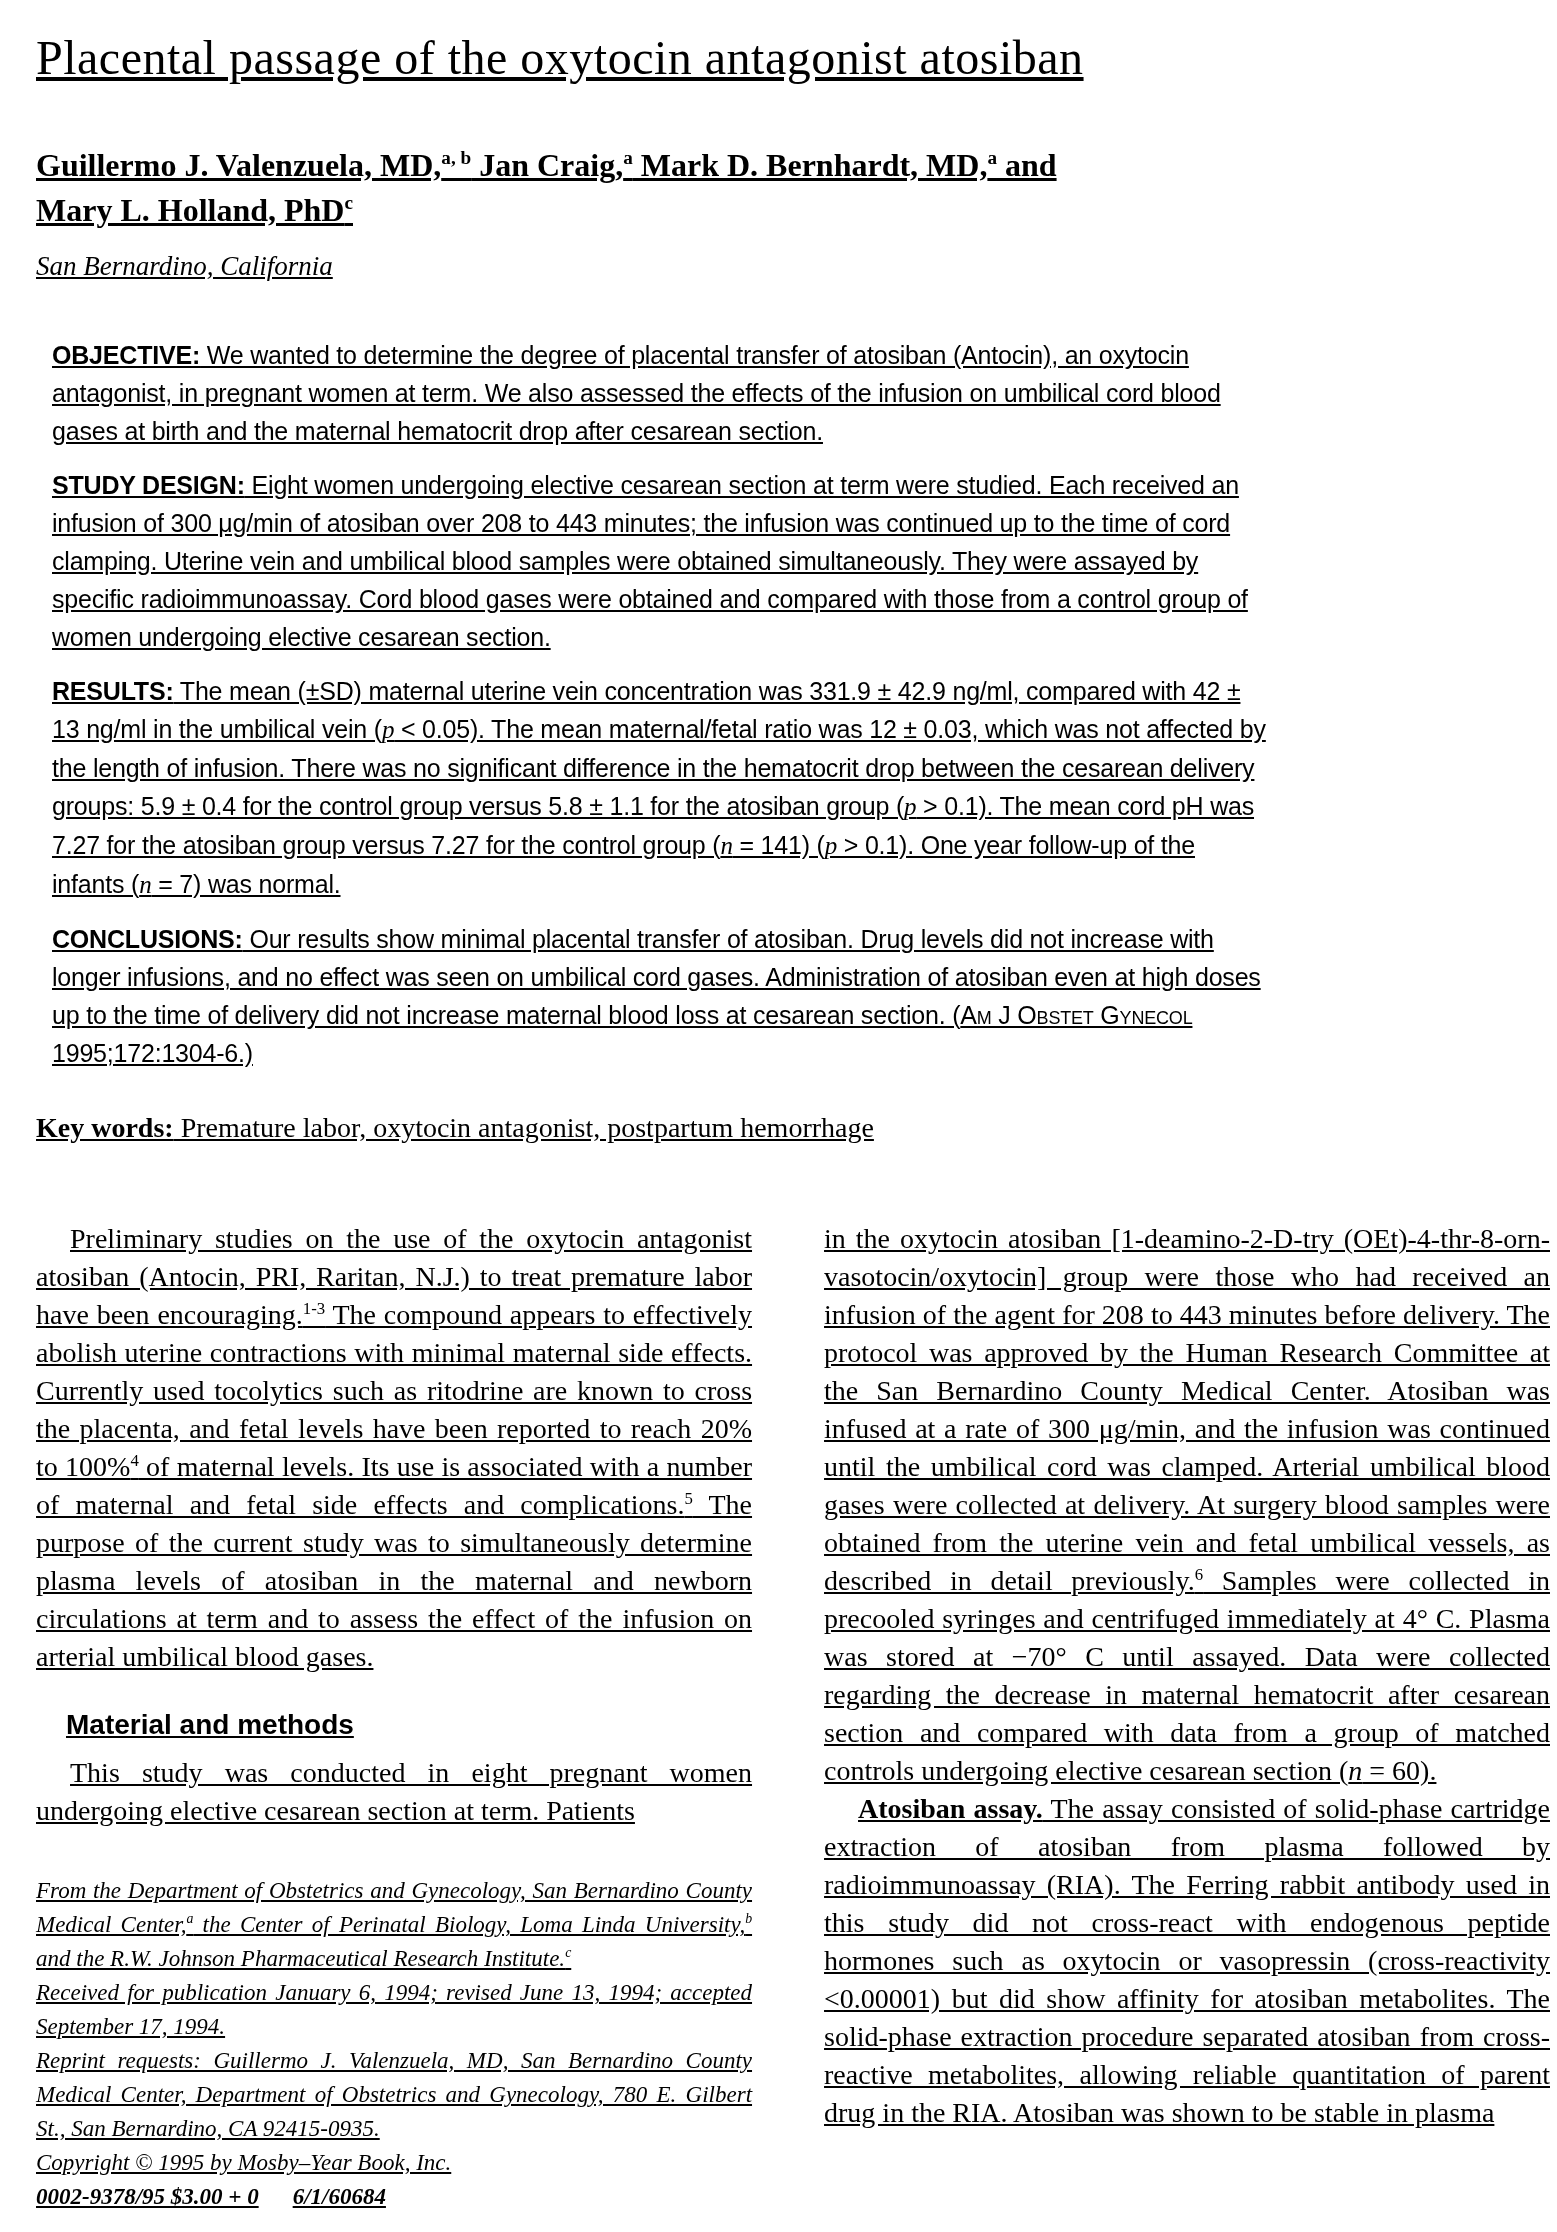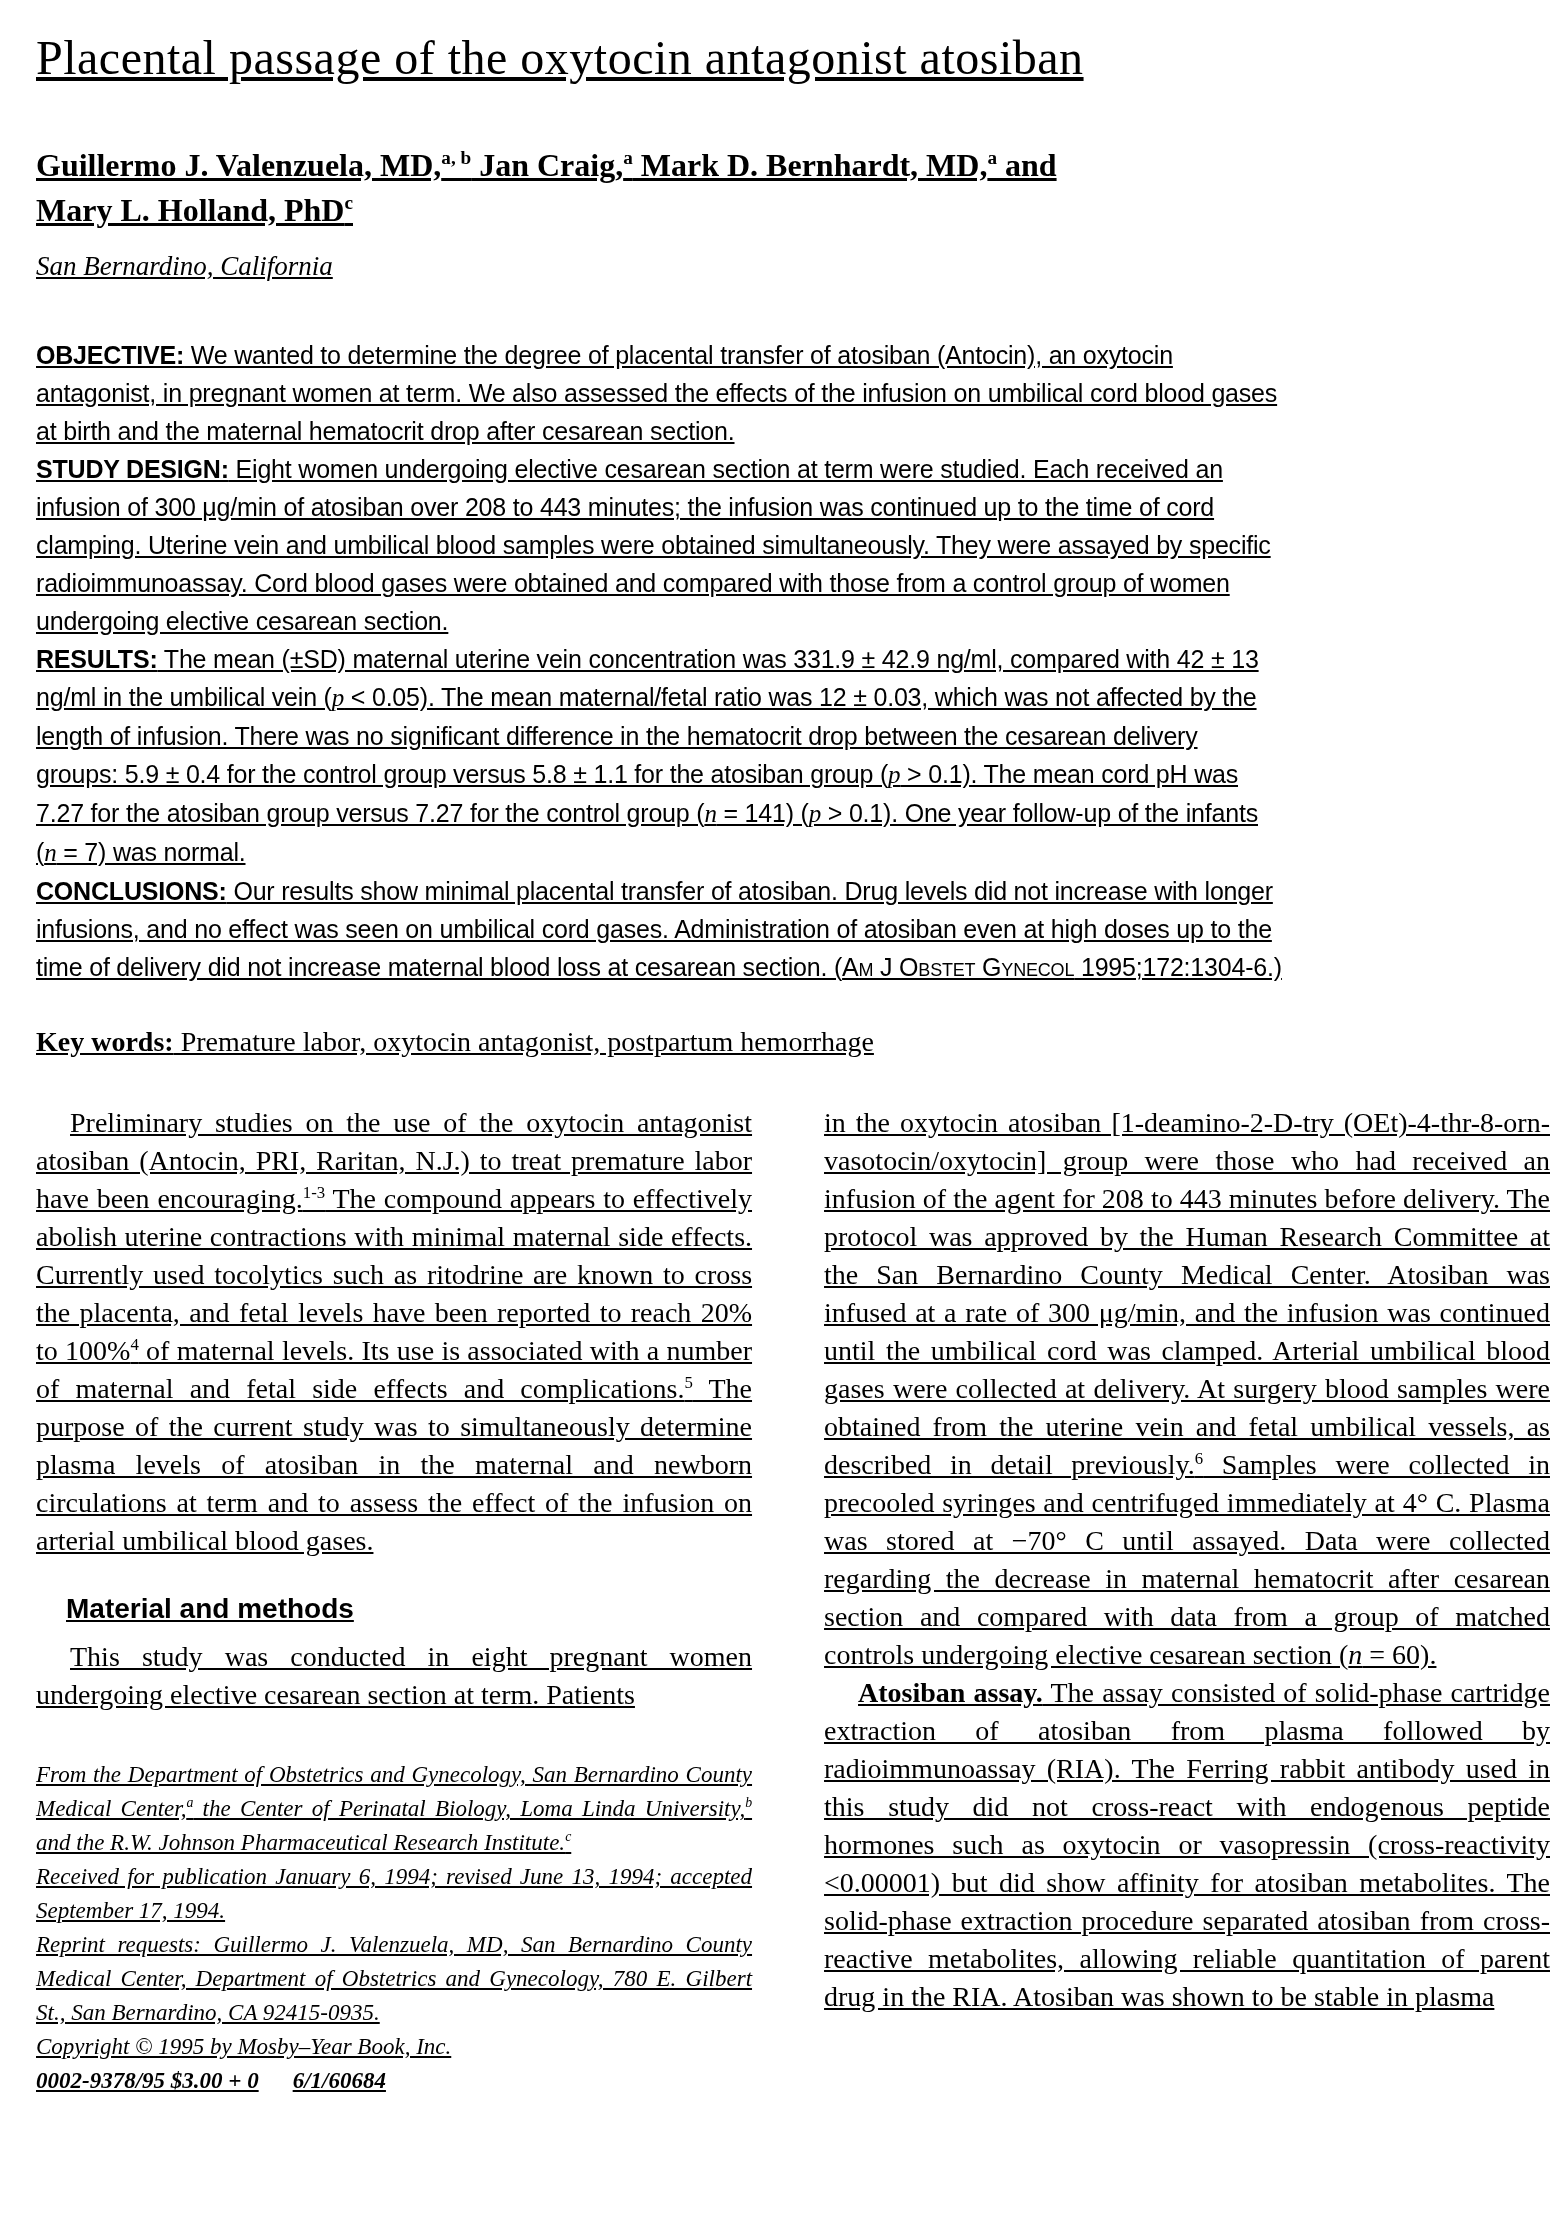--- a/index.html
+++ b/index.html
@@ -47,41 +47,41 @@
   
   .abstract {
     margin-top: 54px;
     width: 1248px;
     font-family: "Liberation Sans", sans-serif;
     font-size: 25px;
     letter-spacing: -0.2px;
     line-height: 38px;
   }
   .abstract p {
-    margin: 0;
+    margin: 16px;
   }
   .abstract b {
     font-weight: bold;
   }
   .abstract i {
     font-family: "Liberation Serif", serif;
     font-style: italic;
   }
   .sc {
     font-variant: small-caps;
   }
   
   .keywords {
     margin: 40px 0 0 0;
     font-size: 28px;
   }
   .keywords b { font-weight: bold; }
   
   .columns {
-    margin-top: 46px;
+    margin-top: 76px;
     display: flex;
     gap: 72px;
   }
   .col {
     font-size: 28px;
     line-height: 38px;
     text-align: justify;
     hyphens: auto;
     -webkit-hyphens: auto;
   }

